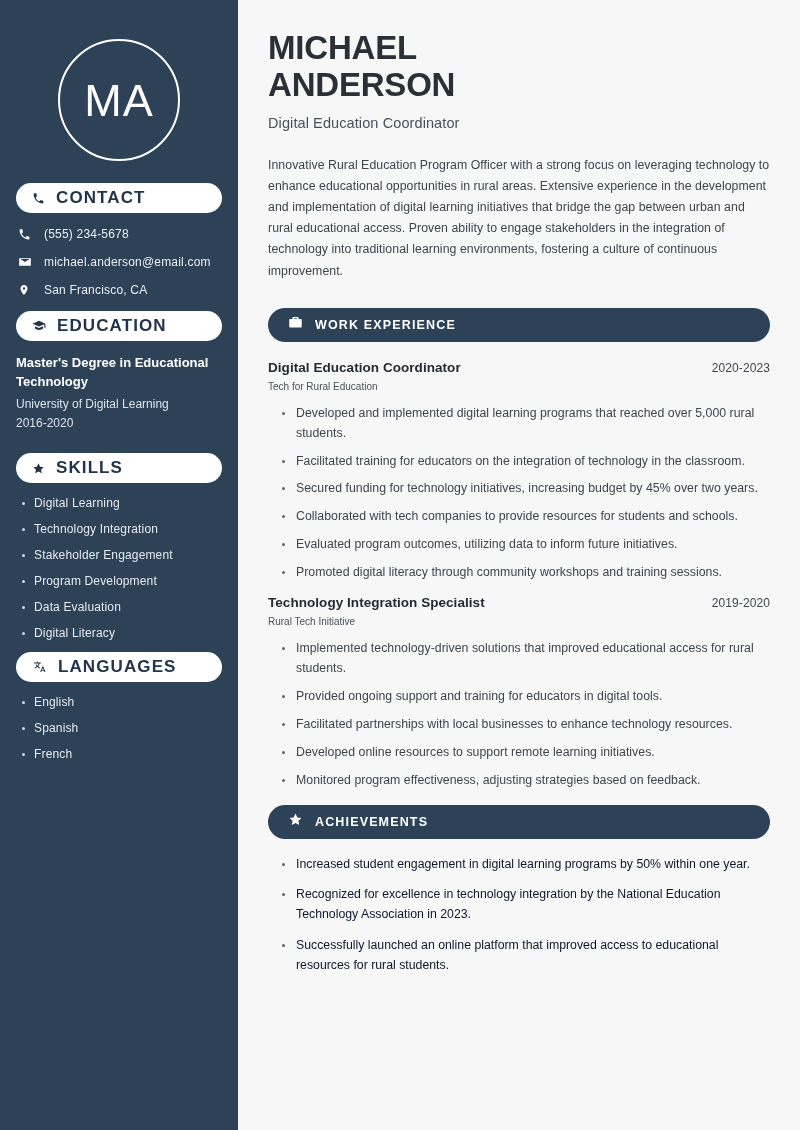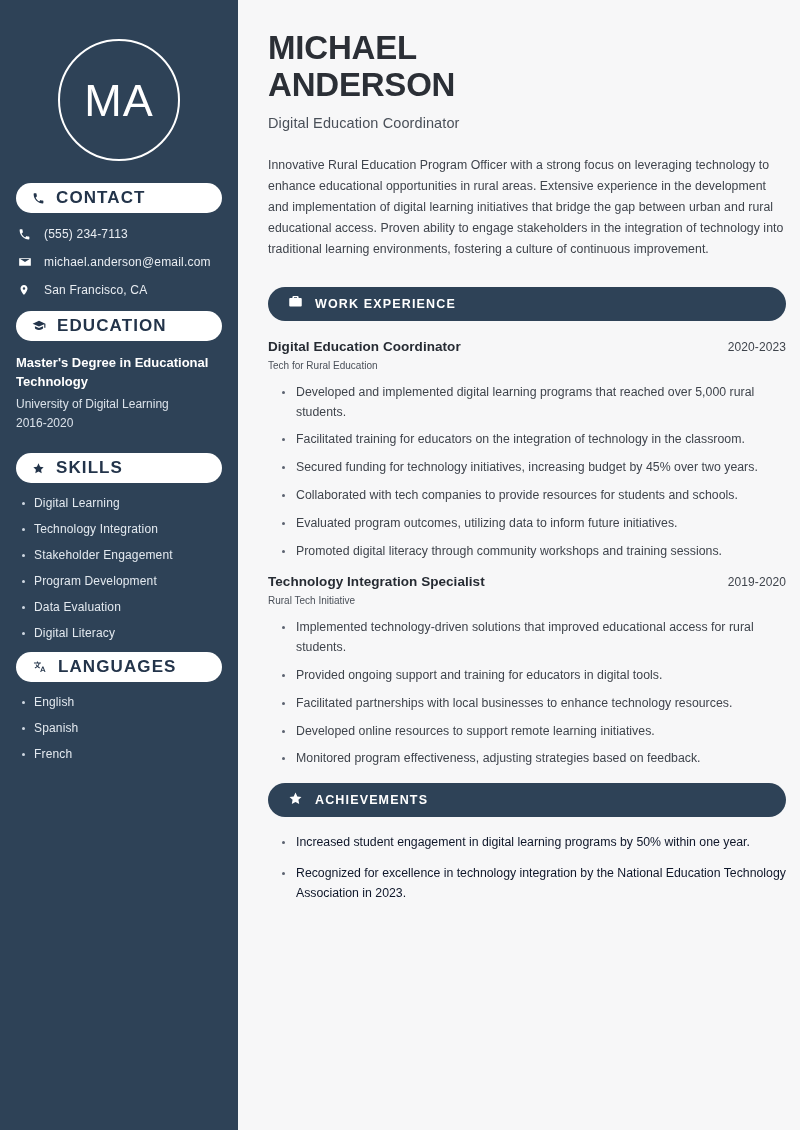--- a/index.html
+++ b/index.html
@@ -139,21 +139,21 @@
     top: 6px;
     width: 3px;
     height: 3px;
     border-radius: 50%;
     background: #cfd8e2;
   }
 
   
   .main {
     flex: 1;
-    padding: 22px 14px 0 30px;
+    padding: 22px 30px 0 30px;
     box-sizing: border-box;
   }
   .name {
     font-size: 33px;
     font-weight: 700;
     color: #2b2f36;
     line-height: 1.12;
     letter-spacing: -0.2px;
     margin: 8px 0 0 0;
   }
@@ -288,21 +288,21 @@
       <span class="pill-label">CONTACT</span>
     </div>
 
     <div class="contact-list">
       <div class="contact-row">
         <span class="ic">
           <svg width="13" height="13" viewBox="0 0 24 24" fill="#ffffff">
               <path d="M6.6 10.8c1.5 2.9 3.7 5.1 6.6 6.6l2.2-2.2c.3-.3.7-.4 1-.2 1.1.4 2.3.6 3.6.6.6 0 1 .4 1 1V20c0 .6-.4 1-1 1C10.9 21 3 13.1 3 3.5c0-.6.4-1 1-1h3.4c.6 0 1 .4 1 1 0 1.2.2 2.4.6 3.6.1.3 0 .7-.2 1l-2.2 2.7z"></path>
             </svg>
         </span>
-        <span class="ctext">(555) 234-7113</span>
+        <span class="ctext">(555) 234-5678</span>
       </div>
       <div class="contact-row">
         <span class="ic">
           <svg width="14" height="14" viewBox="0 0 24 24" fill="#ffffff">
               <path d="M2 5.5h20v13H2v-13zm2 1.3 8 5.3 8-5.3H4z"></path>
             </svg>
         </span>
         <span class="ctext">michael.anderson@email.com</span>
       </div>
       <div class="contact-row">
@@ -422,16 +422,17 @@
         <svg width="15" height="15" viewBox="0 0 24 24" fill="#ffffff">
             <path d="M12 2.5l2.9 6.1 6.6.9-4.8 4.6 1.2 6.6L12 17.6 6.1 20.7l1.2-6.6L2.5 9.5l6.6-.9L12 2.5z"></path>
           </svg>
       </span>
       <span class="pill-label">ACHIEVEMENTS</span>
     </div>
 
     <ul class="ach-list">
       <li>Increased student engagement in digital learning programs by 50% within one year.</li>
       <li>Recognized for excellence in technology integration by the National Education Technology Association in 2023.</li>
+      <li>Successfully launched an online platform that improved access to educational resources for rural students.</li>
     </ul>
 
   </main>
 </div>
 
 </body></html>

